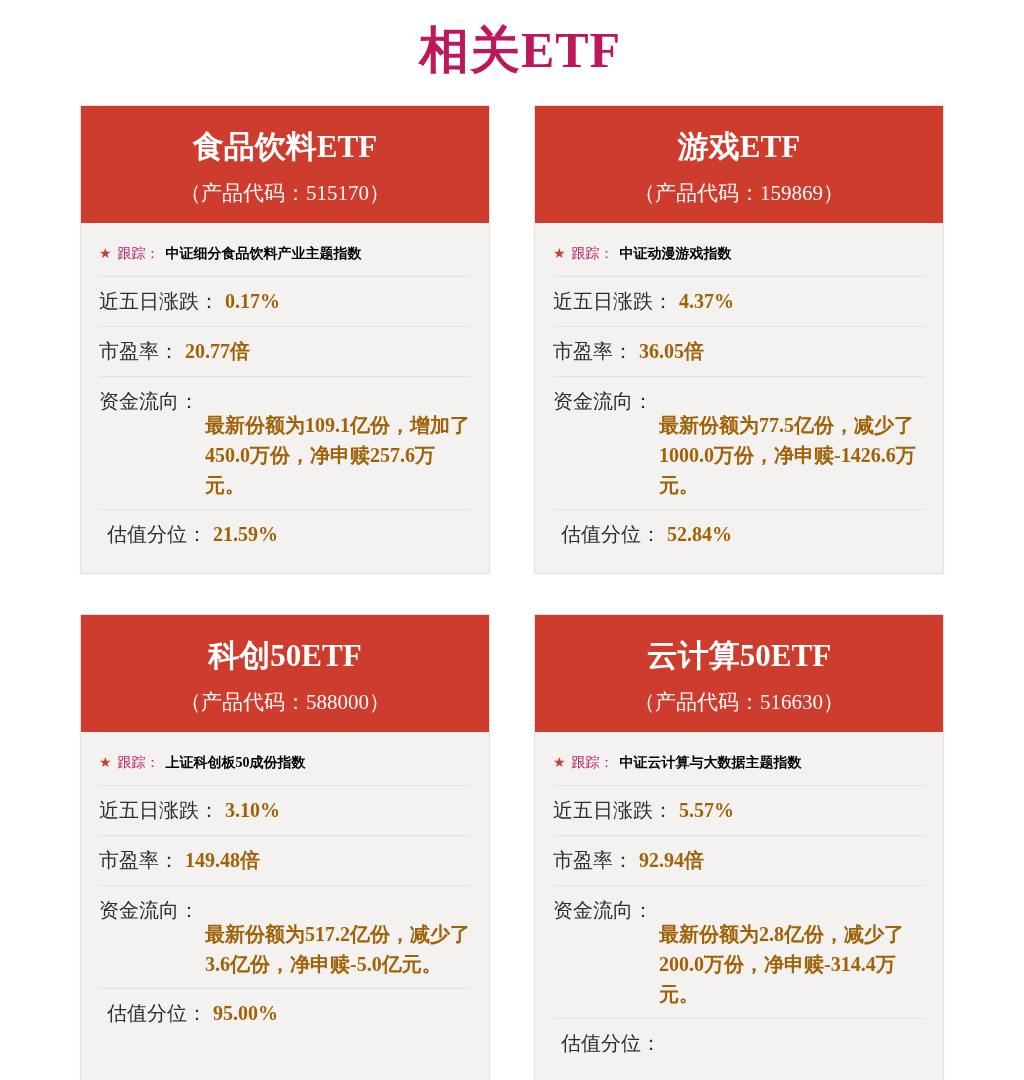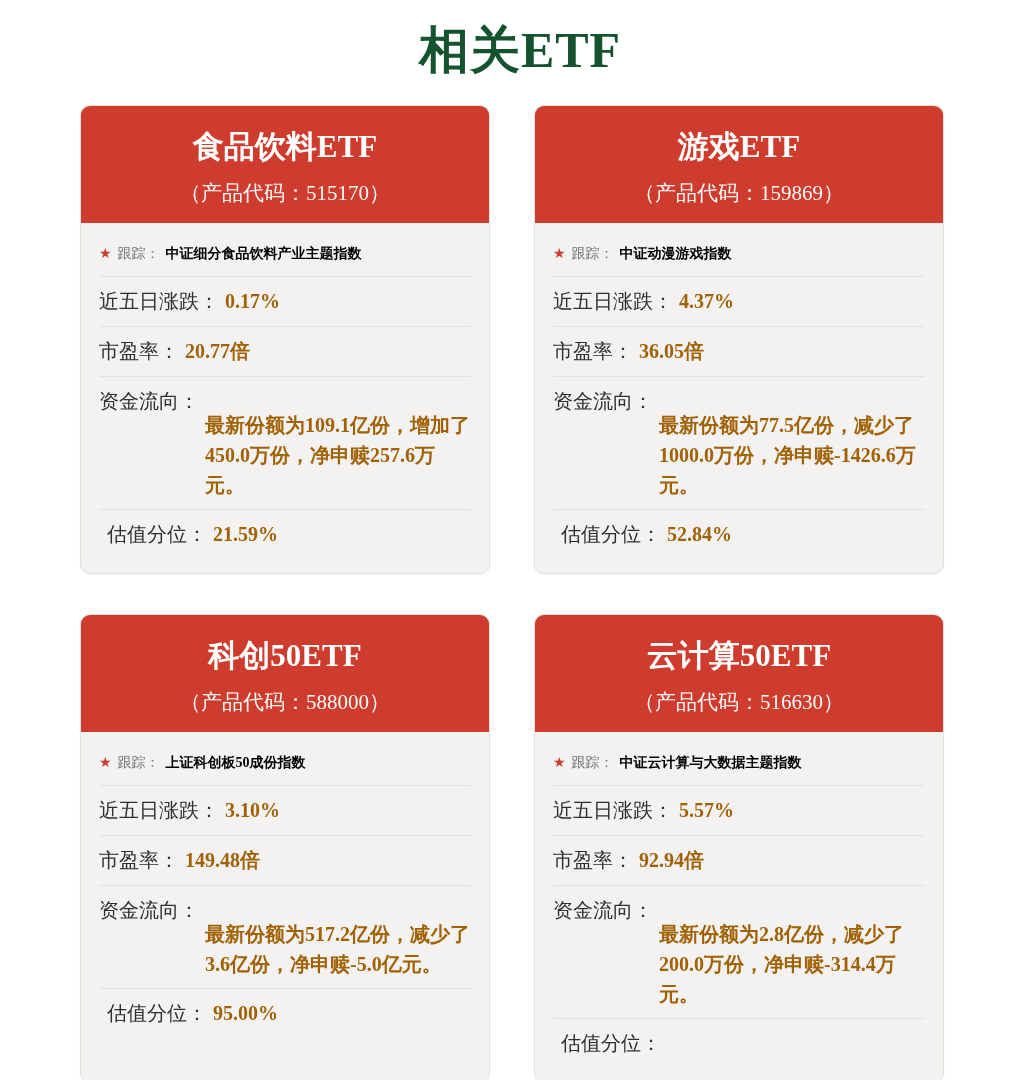--- a/index.html
+++ b/index.html
@@ -12,40 +12,40 @@
     font-family: "Liberation Serif", "DejaVu Serif", serif;
   }
   .page {
     width: 1024px;
     height: 1080px;
     position: relative;
     overflow: hidden;
   }
   .page-title {
     text-align: center;
-    color: #14532d;
+    color: #be185d;
     font-size: 50px;
     font-weight: bold;
     letter-spacing: 1px;
     margin: 18px 0 0 0;
     line-height: 1.3;
     font-family: "Liberation Serif", "DejaVu Serif", serif;
     padding-left: 16px;
   }
   .grid {
     margin-top: 22px;
     display: grid;
     grid-template-columns: 410px 410px;
     column-gap: 44px;
     row-gap: 40px;
     justify-content: center;
   }
   .card {
     width: 410px;
-    border-radius: 10px;
+    border-radius: 0;
     overflow: hidden;
     border: 1px solid #e3e0dc;
     background: #f3f2f0;
     box-shadow: 0 1px 2px rgba(0,0,0,0.05);
     display: flex;
     flex-direction: column;
   }
   .card-head {
     background: #ce3c2e;
     color: #ffffff;
@@ -89,21 +89,21 @@
     margin-right: 6px;
     line-height: 1.5;
     flex: 0 0 auto;
   }
   .label {
     color: #2f2f2f;
     flex: 0 0 auto;
     white-space: nowrap;
     margin-right: 6px;
   }
-  .track .label { color: #737373; }
+  .track .label { color: #be185d; }
   .track .value { color: #000000; font-size: 14px; }
   .value {
     color: #a16207;
     font-weight: bold;
     flex: 1 1 auto;
     word-break: break-word;
   }
   .value.flow { line-height: 1.5; margin-top: 24px; }
 </style>
 </head>

